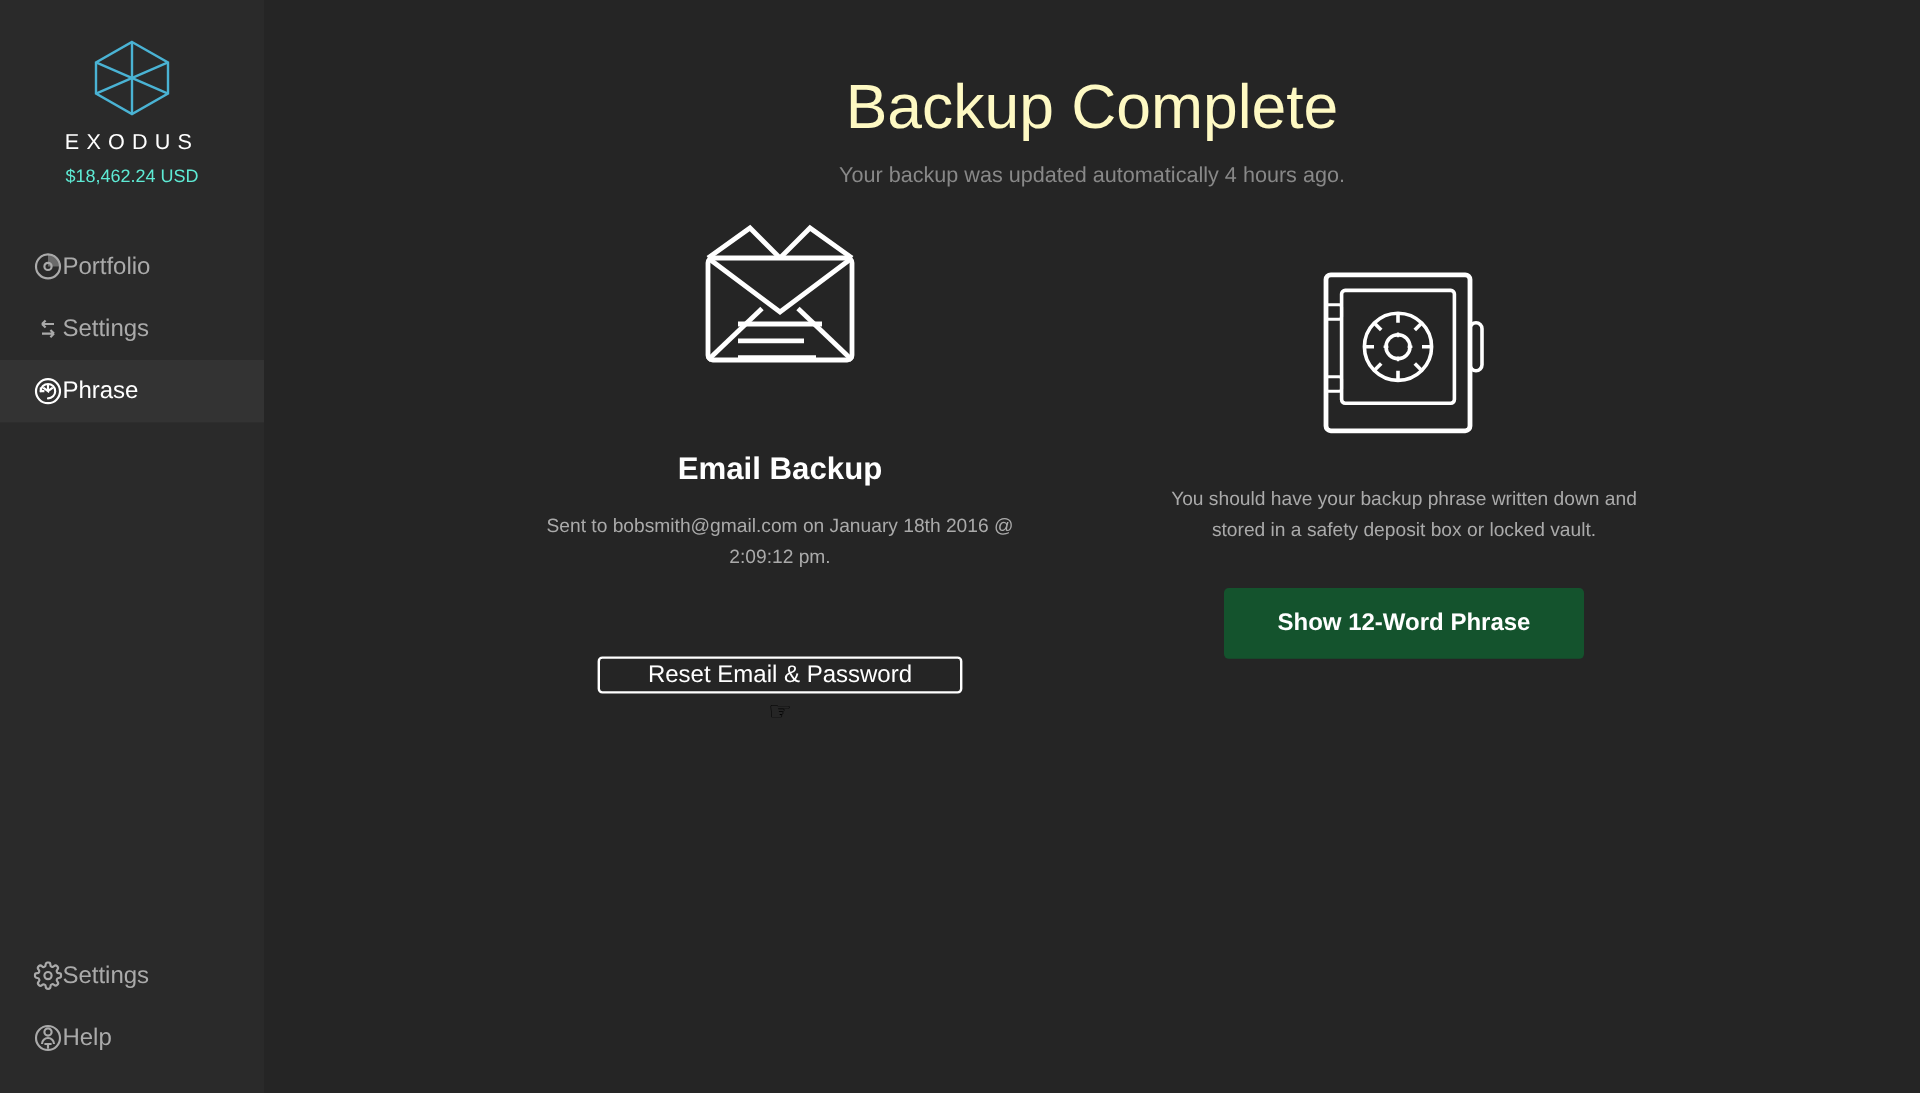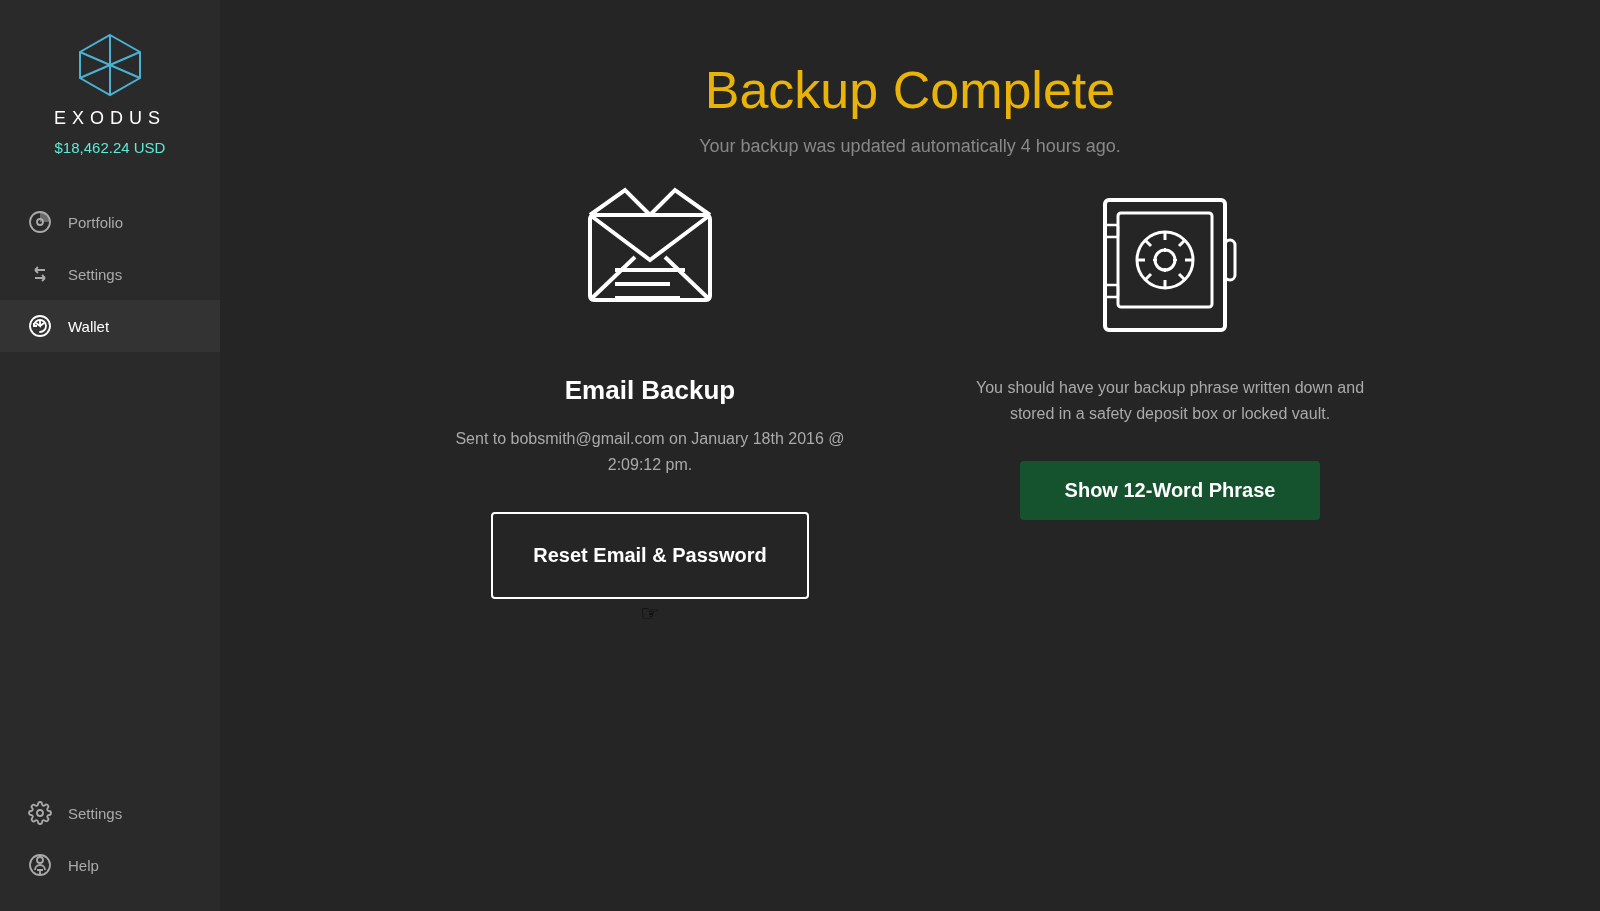--- a/index.html
+++ b/index.html
@@ -55,23 +55,22 @@
       width: 100%;
       display: flex;
       flex-direction: column;
     }
 
     .nav-item {
       display: flex;
       align-items: center;
       padding: 14px 28px;
       color: #aaaaaa;
-      font-size: 15px;
+      font-size: 20px;
       cursor: pointer;
-      gap: 16px;
       transition: background 0.15s;
     }
 
     .nav-item.active {
       background: #333333;
       color: #ffffff;
     }
 
     .nav-item svg {
       width: 24px;
@@ -91,35 +90,35 @@
       flex: 1;
       background: #252525;
       display: flex;
       flex-direction: column;
       align-items: center;
       padding-top: 60px;
     }
 
     .page-title {
       font-size: 52px;
-      color: #eab308;
+      color: #fef9c3;
       font-weight: 300;
       margin-bottom: 16px;
     }
 
     .page-subtitle {
       font-size: 18px;
       color: #888888;
       margin-bottom: 28px;
     }
 
     .cards-row {
       display: flex;
       gap: 120px;
-      align-items: flex-start;
+      align-items: center;
     }
 
     .card {
       display: flex;
       flex-direction: column;
       align-items: center;
       max-width: 400px;
       text-align: center;
     }
 
@@ -137,30 +136,31 @@
     }
 
     .card-desc {
       font-size: 16px;
       color: #aaaaaa;
       line-height: 1.6;
       margin-bottom: 35px;
     }
 
     .btn-primary {
-      padding: 30px 40px;
+      padding: 2px 40px;
       border: 2px solid #ffffff;
       background: transparent;
       color: #ffffff;
       font-size: 20px;
-      font-weight: 700;
+      font-weight: 400;
       cursor: pointer;
       border-radius: 4px;
       transition: background 0.15s;
       min-width: 300px;
+      margin-top: 35px;
     }
 
     .btn-secondary {
       padding: 18px 40px;
       border: none;
       background: #14532d;
       color: #ffffff;
       font-size: 20px;
       font-weight: 600;
       cursor: pointer;
@@ -221,21 +221,21 @@
     <div class="nav-item active">
       <svg viewBox="0 0 24 24" fill="none" stroke="currentColor" stroke-width="1.8">
         <circle cx="12" cy="12" r="10"></circle>
         <polyline points="12,6 12,12 8,9"></polyline>
         <polyline points="12,12 16,9"></polyline>
         <path d="M12 12 L12 6" stroke="none"></path>
 
         <path d="M6 12 A6 6 0 1 1 12 18" stroke-linecap="round"></path>
         <polyline points="6,9 6,12 9,12"></polyline>
       </svg>
-      <span>Wallet</span>
+      <span>Phrase</span>
     </div>
   </nav>
 
   <div class="spacer"></div>
 
   <nav class="nav-bottom">
 
     <div class="nav-item">
       <svg viewBox="0 0 24 24" fill="none" stroke="currentColor" stroke-width="1.8">
         <circle cx="12" cy="12" r="3"></circle>

